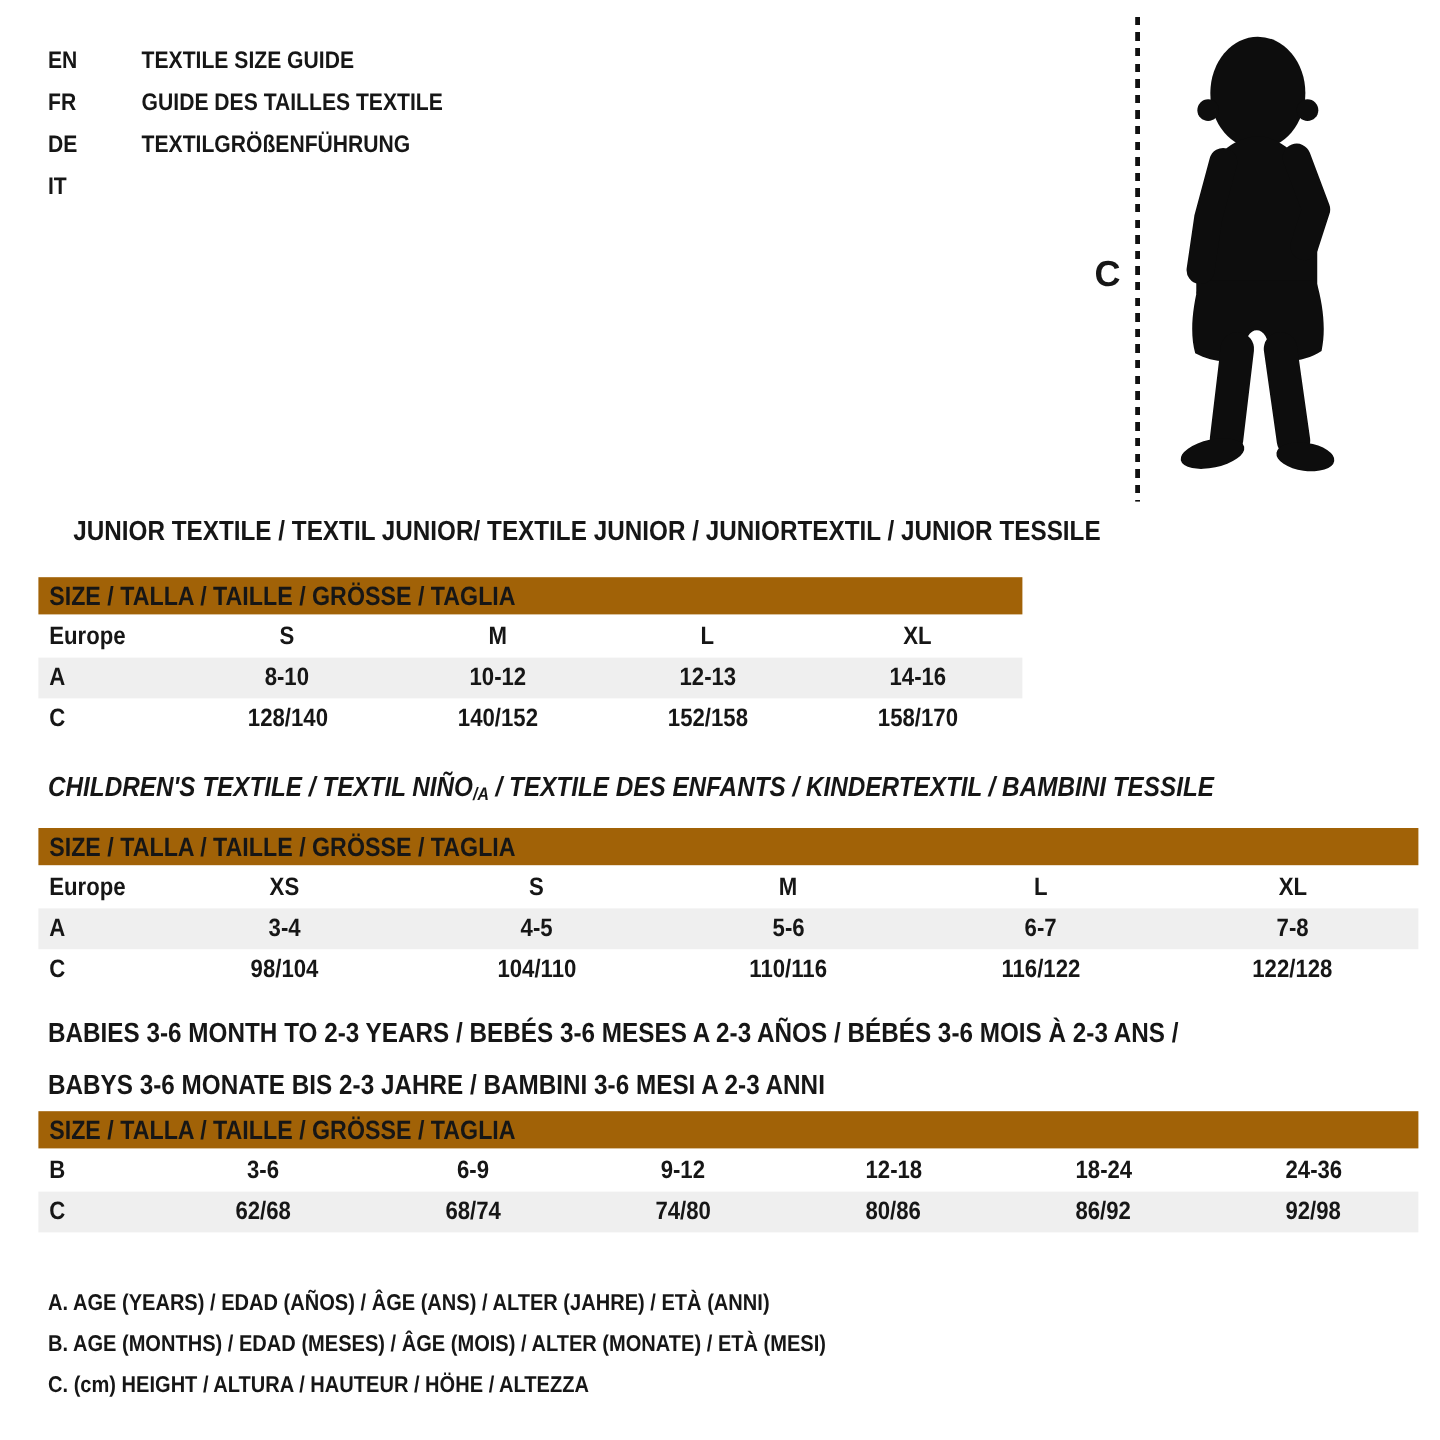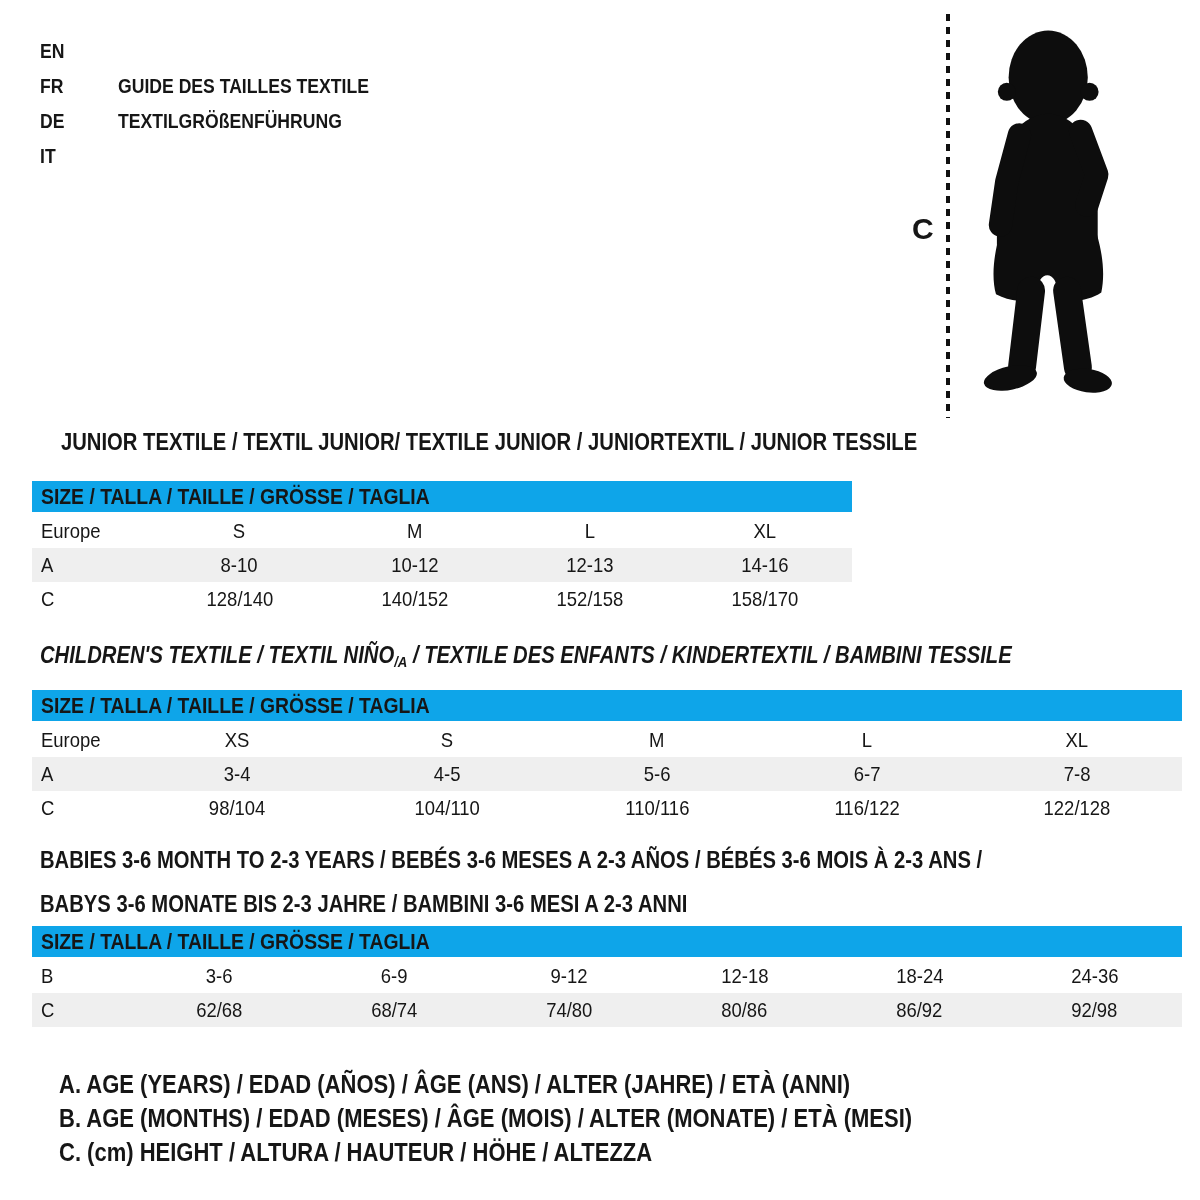--- a/index.html
+++ b/index.html
@@ -25,39 +25,40 @@
   .silhouette{left:960px;top:14px;}
 
   
   .sec-title{font-weight:bold;font-size:23px;line-height:25px;white-space:nowrap;}
   .sub-a{font-size:15px;vertical-align:-4px;}
 
   
   .size-table{left:32px;}
   .t-junior{width:820px;}
   .t-wide{width:1150px;}
-  .size-head{height:31px;background:#0ea5e9;display:flex;align-items:center;
+  .size-head{height:31px;background:#a16207;display:flex;align-items:center;
     padding-left:9px;font-weight:bold;font-size:22px;box-sizing:border-box;margin-bottom:2px;}
-  .trow{display:flex;height:34px;align-items:center;font-weight:normal;font-size:21px;}
+  .trow{display:flex;height:34px;align-items:center;font-weight:bold;font-size:21px;}
   .trow.stripe{background:#efefef;}
   .cell{flex:1;text-align:center;}
   .cell.lbl{text-align:left;padding-left:9px;box-sizing:border-box;}
   .t-junior .cell.lbl{flex:0 0 120px;}
   .t-wide .cell.lbl{flex:0 0 100px;}
 
   
   .legend{left:40px;top:1070px;}
-  .legend-line{height:34px;display:flex;font-weight:bold;font-size:25px;margin-left:19px;}
+  .legend-line{height:34px;display:flex;align-items:center;font-weight:bold;font-size:19px;}
 </style>
 </head>
 <body>
 
 <div class="abs lang-list">
   <div class="lang-row">
     <span class="lang-code"><span class="cond">EN</span></span>
+    <span class="lang-label"><span class="cond">TEXTILE SIZE GUIDE</span></span>
   </div>
   <div class="lang-row">
     <span class="lang-code"><span class="cond">FR</span></span>
     <span class="lang-label"><span class="cond">GUIDE DES TAILLES TEXTILE</span></span>
   </div>
   <div class="lang-row">
     <span class="lang-code"><span class="cond">DE</span></span>
     <span class="lang-label"><span class="cond">TEXTILGRÖßENFÜHRUNG</span></span>
   </div>
   <div class="lang-row">

